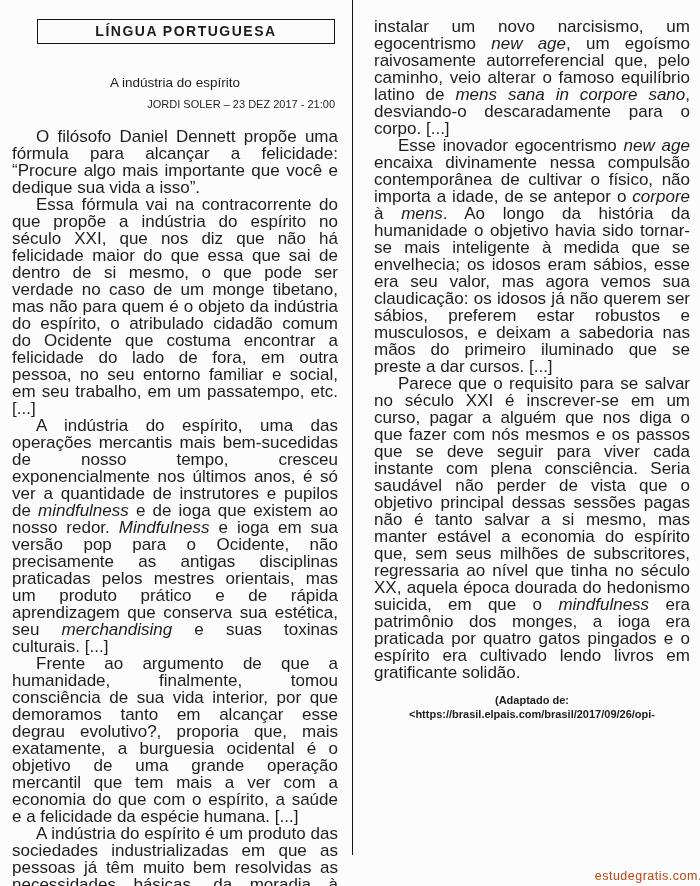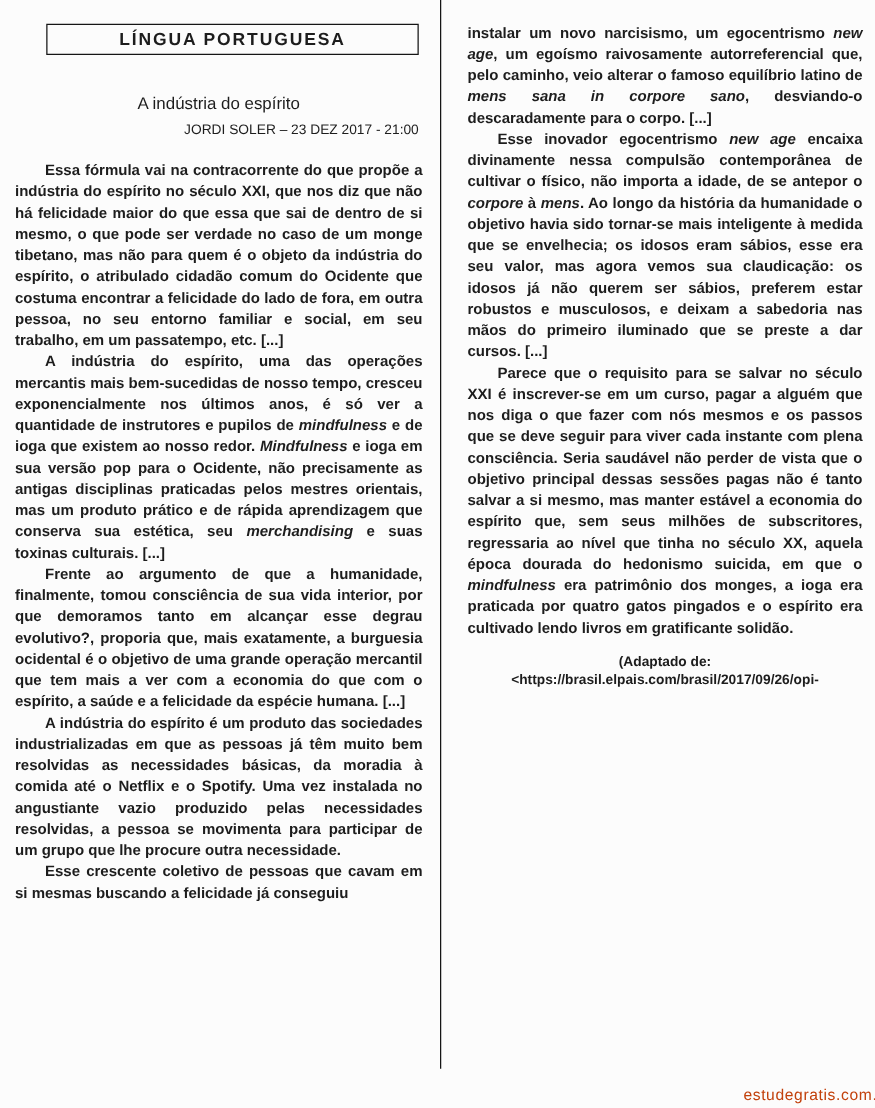--- a/index.html
+++ b/index.html
@@ -34,24 +34,23 @@
     font-size:13.5px; font-weight:normal;
     text-align:center; line-height:17px;
   }
   .byline {
     margin:6px 3px 0 0;
     font-size:11px; font-weight:normal;
     text-align:right; line-height:14px;
   }
   .body-text {
     margin-top:17px;
-    font-size:12px;
+    font-size:17px;
     line-height:17px;
     text-align:justify;
-    font-weight:bold;
   }
   .col-right .body-text { margin-top:18px; }
   .para { margin:0; text-indent:24px; }
   .para.no-indent { text-indent:0; }
   .citation {
     margin-top:13px;
     font-size:11px; font-weight:bold;
     line-height:13.5px;
     text-align:center;
   }
@@ -69,20 +68,21 @@
 <div class="page">
   <div class="divider"></div>
 
   <div class="col col-left">
     <div class="subject-box">
       <span>LÍNGUA PORTUGUESA</span>
     </div>
     <h1 class="title">A indústria do espírito</h1>
     <div class="byline">JORDI SOLER – 23 DEZ 2017 - 21:00</div>
     <div class="body-text">
+        <p class="para"><span>O filósofo Daniel Dennett propõe uma fórmula para alcançar a felicidade: “Procure algo mais importante que você e dedique sua vida a isso”.</span></p>
         <p class="para"><span>Essa fórmula vai na contracorrente do que propõe a indústria do espírito no século XXI, que nos diz que não há felicidade maior do que essa que sai de dentro de si mesmo, o que pode ser verdade no caso de um monge tibetano, mas não para quem é o objeto da indústria do espírito, o atribulado cidadão comum do Ocidente que costuma encontrar a felicidade do lado de fora, em outra pessoa, no seu entorno familiar e social, em seu trabalho, em um passatempo, etc. [...]</span></p>
         <p class="para"><span>A indústria do espírito, uma das operações mercantis mais bem-sucedidas de nosso tempo, cresceu exponencialmente nos últimos anos, é só ver a quantidade de instrutores e pupilos de </span><em>mindfulness</em><span> e de ioga que existem ao nosso redor. </span><em>Mindfulness</em><span> e ioga em sua versão pop para o Ocidente, não precisamente as antigas disciplinas praticadas pelos mestres orientais, mas um produto prático e de rápida aprendizagem que conserva sua estética, seu </span><em>merchandising</em><span> e suas toxinas culturais. [...]</span></p>
         <p class="para"><span>Frente ao argumento de que a humanidade, finalmente, tomou consciência de sua vida interior, por que demoramos tanto em alcançar esse degrau evolutivo?, proporia que, mais exatamente, a burguesia ocidental é o objetivo de uma grande operação mercantil que tem mais a ver com a economia do que com o espírito, a saúde e a felicidade da espécie humana. [...]</span></p>
         <p class="para"><span>A indústria do espírito é um produto das sociedades industrializadas em que as pessoas já têm muito bem resolvidas as necessidades básicas, da moradia à comida até o Netflix e o Spotify. Uma vez instalada no angustiante vazio produzido pelas necessidades resolvidas, a pessoa se movimenta para participar de um grupo que lhe procure outra necessidade.</span></p>
         <p class="para"><span>Esse crescente coletivo de pessoas que cavam em si mesmas buscando a felicidade já conseguiu</span></p>
       </div>
   </div>
 
   <div class="col col-right">
     <div class="body-text">

